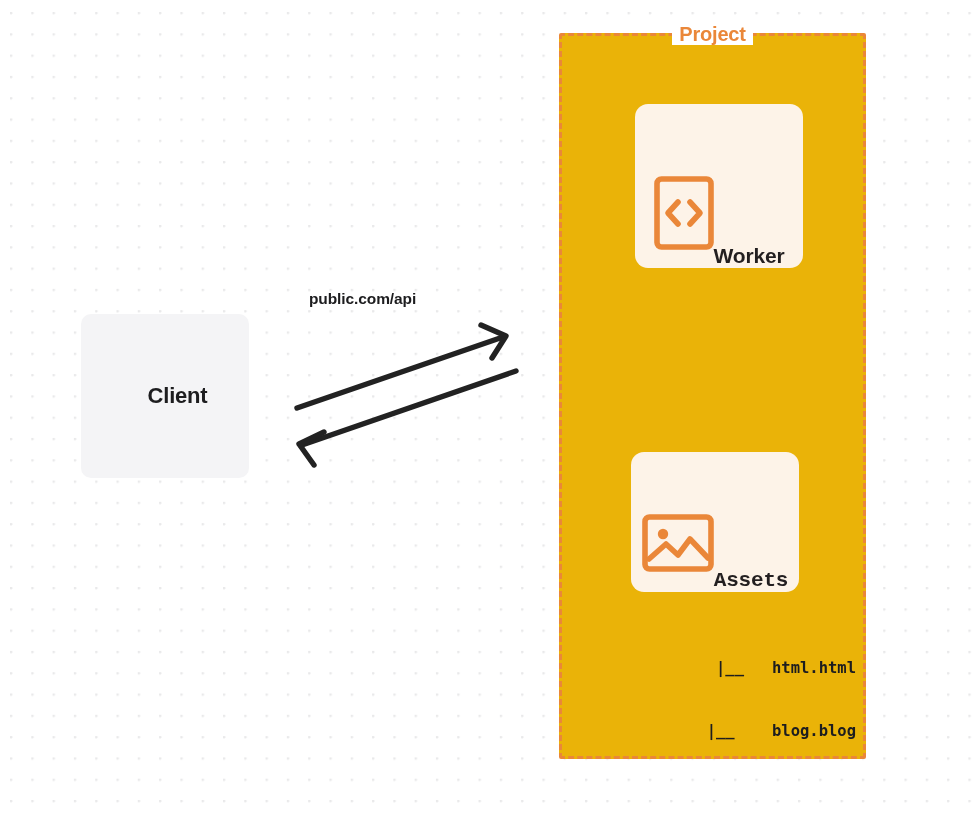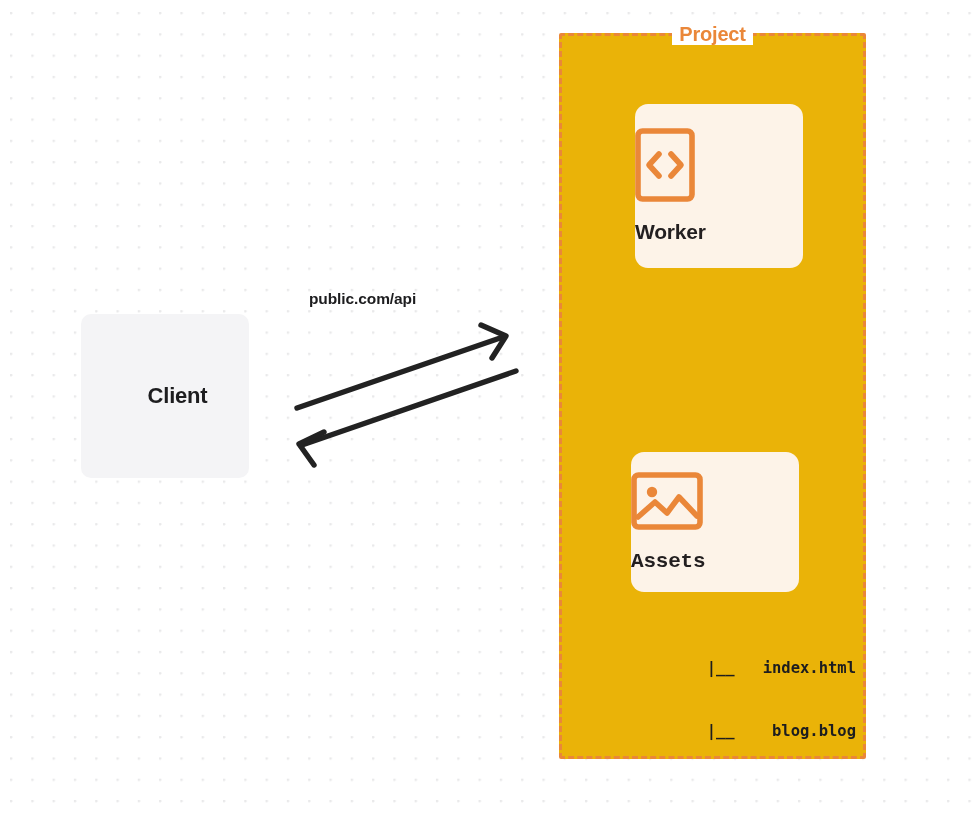--- a/index.html
+++ b/index.html
@@ -96,22 +96,22 @@
     color: #ea8739;
     letter-spacing: -0.2px;
   }
 
   
   .service-card {
     position: absolute;
     background: #fdf3e8;
     border-radius: 13px;
     display: flex;
-    flex-direction: column;
-    align-items: flex-start;
+    flex-direction: row;
+    align-items: flex-end;
     justify-content: center;
   }
   #worker-card {
     left: 73px;
     top: 68px;
     width: 168px;
     height: 164px;
   }
   #assets-card {
     left: 69px;
@@ -193,18 +193,18 @@
       <svg width="72" height="60" viewBox="0 0 72 60" fill="none" xmlns="http://www.w3.org/2000/svg">
         <rect x="3" y="4" width="66" height="52" rx="4.5" ry="4.5" stroke="#ea8739" stroke-width="5.6" fill="none"></rect>
         <circle cx="21" cy="21" r="5.2" fill="#ea8739"></circle>
         <path d="M7 46 L24 31 L36 42 L48 26 L66 45" stroke="#ea8739" stroke-width="5.6" stroke-linecap="round" stroke-linejoin="round" fill="none"></path>
       </svg>
     </span>
     <span class="card-label">Assets</span>
   </div>
 
   <div id="file-tree">
-    <span class="tree-row">    |__   index.html</span>
+    <span class="tree-row">    |__   html.html</span>
     <span class="tree-row">    |__    blog.blog</span>
     
   </div>
 
 </div>
 
 </body></html>

